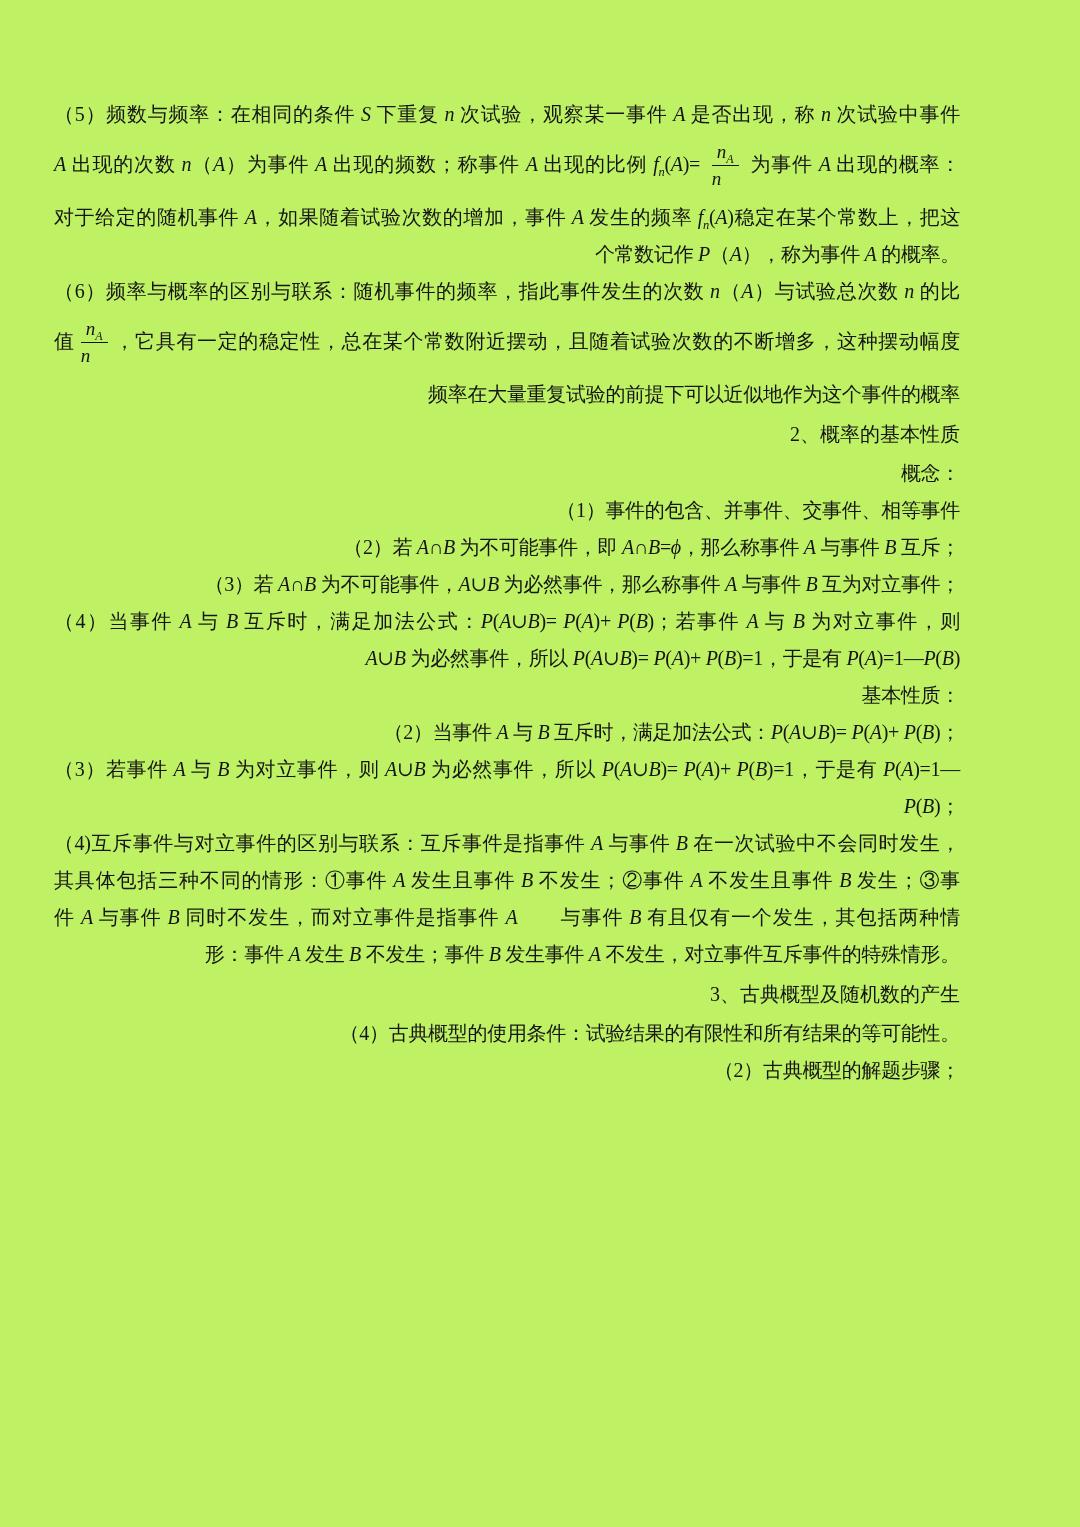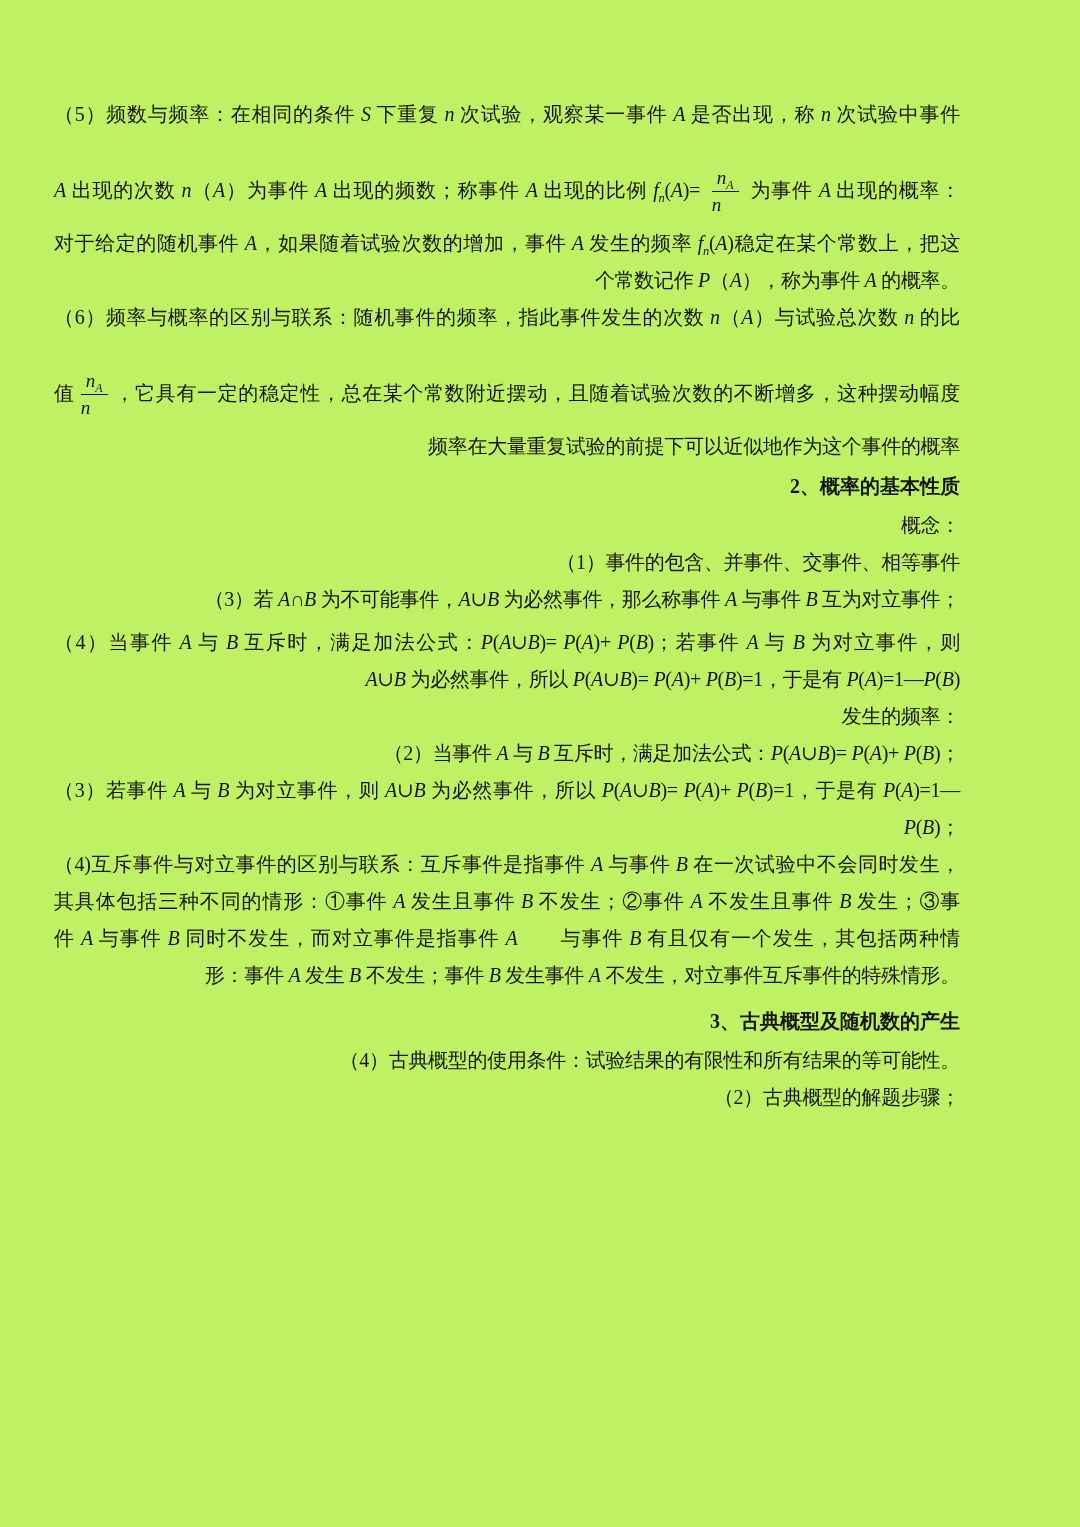--- a/index.html
+++ b/index.html
@@ -19,26 +19,26 @@
   .ln {
     line-height: 37px;
     text-align: right;
     white-space: normal;
   }
   .just {
     text-align: justify;
     text-align-last: justify;
   }
   .hd {
-    font-weight: 700;
+    font-weight: 400;
     line-height: 42px;
     letter-spacing: 0;
   }
-  .sp-top { margin-top: 6px; }
-  .tall { padding: 6px 0; margin-top: 26px; }
+  .sp-top { }
+  .tall { padding: 6px 0; }
   i { font-style: italic; }
   sub { font-size: 0.62em; line-height: 0; }
   .it { font-style: italic; }
   
   .frac {
     display: inline-block;
     vertical-align: middle;
     text-align: center;
     line-height: 1.18;
     margin: 2px 6px;
@@ -76,24 +76,25 @@
   <div class="ln just fmt">（6）频率与概率的区别与联系：随机事件的频率，指此事件发生的次数 <i>n</i>（<i>A</i>）与试验总次数 <i>n</i> 的比</div>
 
   <div class="ln just tall"><span class="fmt">值</span><span class="frac frac-small"><span class="num"><i>n</i><sub class="it">A</sub></span><span class="den"><i>n</i></span></span><span class="fmt">，它具有一定的稳定性，总在某个常数附近摆动，且随着试验次数的不断增多，这种摆动幅度</span></div>
 
   <div class="ln fmt">频率在大量重复试验的前提下可以近似地作为这个事件的概率</div>
 
   <div class="ln hd">2、概率的基本性质</div>
 
   <div class="ln fmt">概念：</div>
   <div class="ln fmt">（1）事件的包含、并事件、交事件、相等事件</div>
+  <div class="ln fmt">（2）若 <i>A</i>∩<i>B</i> 为不可能事件，即 <i>A</i>∩<i>B</i>=<i>ϕ</i>，那么称事件 <i>A</i> 与事件 <i>B</i> 互斥；</div>
   <div class="ln fmt">（3）若 <i>A</i>∩<i>B</i> 为不可能事件，<i>A</i>∪<i>B</i> 为必然事件，那么称事件 <i>A</i> 与事件 <i>B</i> 互为对立事件；</div>
   <div class="ln just fmt sp-top">（4）当事件 <i>A</i> 与 <i>B</i> 互斥时，满足加法公式：<i>P</i>(<i>A</i>∪<i>B</i>)= <i>P</i>(<i>A</i>)+ <i>P</i>(<i>B</i>)；若事件 <i>A</i> 与 <i>B</i> 为对立事件，则</div>
   <div class="ln fmt"><i>A</i>∪<i>B</i> 为必然事件，所以 <i>P</i>(<i>A</i>∪<i>B</i>)= <i>P</i>(<i>A</i>)+ <i>P</i>(<i>B</i>)=1，于是有 <i>P</i>(<i>A</i>)=1—<i>P</i>(<i>B</i>)</div>
-  <div class="ln fmt">发生的频率：</div>
+  <div class="ln fmt">基本性质：</div>
   <div class="ln fmt">（2）当事件 <i>A</i> 与 <i>B</i> 互斥时，满足加法公式：<i>P</i>(<i>A</i>∪<i>B</i>)= <i>P</i>(<i>A</i>)+ <i>P</i>(<i>B</i>)；</div>
   <div class="ln just fmt">（3）若事件 <i>A</i> 与 <i>B</i> 为对立事件，则 <i>A</i>∪<i>B</i> 为必然事件，所以 <i>P</i>(<i>A</i>∪<i>B</i>)= <i>P</i>(<i>A</i>)+ <i>P</i>(<i>B</i>)=1，于是有 <i>P</i>(<i>A</i>)=1—</div>
   <div class="ln fmt"><i>P</i>(<i>B</i>)；</div>
   <div class="ln just fmt">（4)互斥事件与对立事件的区别与联系：互斥事件是指事件 <i>A</i> 与事件 <i>B</i> 在一次试验中不会同时发生，</div>
   <div class="ln just fmt">其具体包括三种不同的情形：①事件 <i>A</i> 发生且事件 <i>B</i> 不发生；②事件 <i>A</i> 不发生且事件 <i>B</i> 发生；③事</div>
   <div class="ln just fmt">件 <i>A</i> 与事件 <i>B</i> 同时不发生，而对立事件是指事件 <i>A</i>　　与事件 <i>B</i> 有且仅有一个发生，其包括两种情</div>
   <div class="ln fmt">形：事件 <i>A</i> 发生 <i>B</i> 不发生；事件 <i>B</i> 发生事件 <i>A</i> 不发生，对立事件互斥事件的特殊情形。</div>
 
   <div class="ln hd sp-top">3、古典概型及随机数的产生</div>
 

